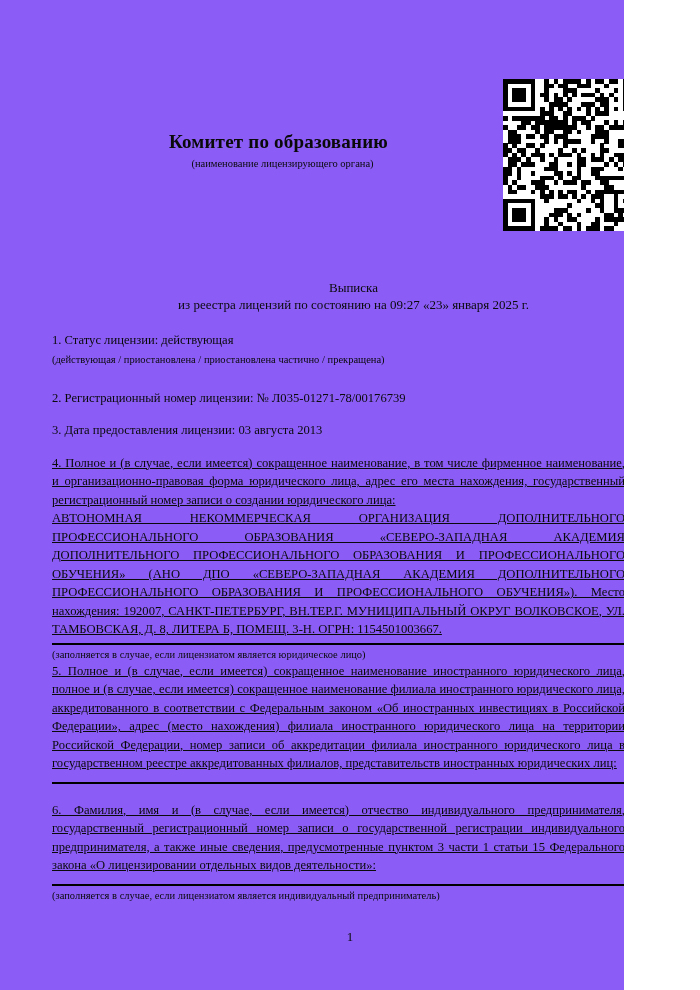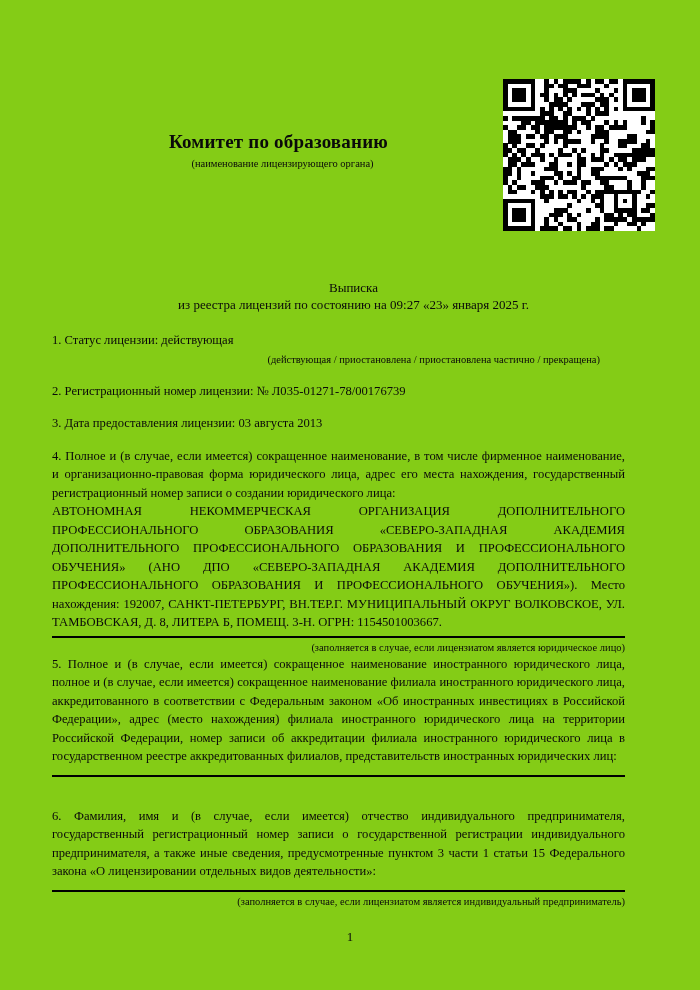--- a/index.html
+++ b/index.html
@@ -4,23 +4,23 @@
 <style>
   * { margin: 0; padding: 0; box-sizing: border-box; }
   html, body { width: 700px; background: #ffffff; }
   body {
     font-family: "Liberation Serif", serif;
     color: #0a0a0a;
     -webkit-font-smoothing: antialiased;
   }
   .page {
     position: relative;
-    width: 700px;
+    width: 624px;
     height: 990px;
-    background: #84cc16;
+    background: #8b5cf6;
     overflow: hidden;
   }
   
   .qr {
     position: absolute;
     top: 79px;
     left: 503px;
     width: 152px;
     height: 152px;
     background: #fff;
@@ -55,25 +55,25 @@
     line-height: 18.5px;
   }
   .extract-head {
     text-align: center;
     padding-left: 30px;
     font-size: 13px;
     line-height: 17px;
   }
   .item { margin-top: 14px; }
   .item.first { margin-top: 18px; }
-  .justify { text-align: justify; }
+  .justify { text-align: justify; text-decoration: underline; }
   .small-caption {
     font-size: 10.5px;
     line-height: 13px;
-    text-align: right;
+    text-align: left;
     margin-top: 3px;
   }
   .status-caption { padding-right: 25px; }
   .fill-line {
     border: none;
     border-top: 2px solid #000;
     height: 0;
     margin-top: 4px;
   }
   .fill-line.gapped { margin-top: 9px; }
@@ -630,41 +630,41 @@
     <div class="extract-head">
       <div>Выписка</div>
       <div>из реестра лицензий по состоянию на 09:27 «23» января 2025 г.</div>
     </div>
 
     <div class="item first">
       <div>1. Статус лицензии: действующая</div>
       <div class="small-caption status-caption">(действующая / приостановлена / приостановлена частично / прекращена)</div>
     </div>
 
-    <div class="item" style="margin-top:16px">
+    <div class="item" style="margin-top:23px">
       <div>2. Регистрационный номер лицензии: № Л035-01271-78/00176739</div>
     </div>
 
     <div class="item">
       <div>3. Дата предоставления лицензии: 03 августа 2013</div>
     </div>
 
     <div class="item">
       <div class="justify">4. Полное и (в случае, если имеется) сокращенное наименование, в том числе фирменное наименование, и организационно-правовая форма юридического лица, адрес его места нахождения, государственный регистрационный номер записи о создании юридического лица:</div>
       <div class="justify">АВТОНОМНАЯ НЕКОММЕРЧЕСКАЯ ОРГАНИЗАЦИЯ ДОПОЛНИТЕЛЬНОГО ПРОФЕССИОНАЛЬНОГО ОБРАЗОВАНИЯ «СЕВЕРО-ЗАПАДНАЯ АКАДЕМИЯ ДОПОЛНИТЕЛЬНОГО ПРОФЕССИОНАЛЬНОГО ОБРАЗОВАНИЯ И ПРОФЕССИОНАЛЬНОГО ОБУЧЕНИЯ» (АНО ДПО «СЕВЕРО-ЗАПАДНАЯ АКАДЕМИЯ ДОПОЛНИТЕЛЬНОГО ПРОФЕССИОНАЛЬНОГО ОБРАЗОВАНИЯ И ПРОФЕССИОНАЛЬНОГО ОБУЧЕНИЯ»). Место нахождения: 192007, САНКТ-ПЕТЕРБУРГ, ВН.ТЕР.Г. МУНИЦИПАЛЬНЫЙ ОКРУГ ВОЛКОВСКОЕ, УЛ. ТАМБОВСКАЯ, Д. 8, ЛИТЕРА Б, ПОМЕЩ. 3-Н. ОГРН: 1154501003667.</div>
       <div class="fill-line"></div>
       <div class="small-caption">(заполняется в случае, если лицензиатом является юридическое лицо)</div>
     </div>
 
     <div class="item" style="margin-top:1px">
       <div class="justify">5. Полное и (в случае, если имеется) сокращенное наименование иностранного юридического лица, полное и (в случае, если имеется) сокращенное наименование филиала иностранного юридического лица, аккредитованного в соответствии с Федеральным законом «Об иностранных инвестициях в Российской Федерации», адрес (место нахождения) филиала иностранного юридического лица на территории Российской Федерации, номер записи об аккредитации филиала иностранного юридического лица в государственном реестре аккредитованных филиалов, представительств иностранных юридических лиц:</div>
       <div class="fill-line gapped"></div>
     </div>
 
-    <div class="item" style="margin-top:30px">
+    <div class="item" style="margin-top:17px">
       <div class="justify">6. Фамилия, имя и (в случае, если имеется) отчество индивидуального предпринимателя, государственный регистрационный номер записи о государственной регистрации индивидуального предпринимателя, а также иные сведения, предусмотренные пунктом 3 части 1 статьи 15 Федерального закона «О лицензировании отдельных видов деятельности»:</div>
       <div class="fill-line gapped"></div>
       <div class="small-caption">(заполняется в случае, если лицензиатом является индивидуальный предприниматель)</div>
     </div>
 
   </div>
 
   <div class="page-number">1</div>
 
 </div>

